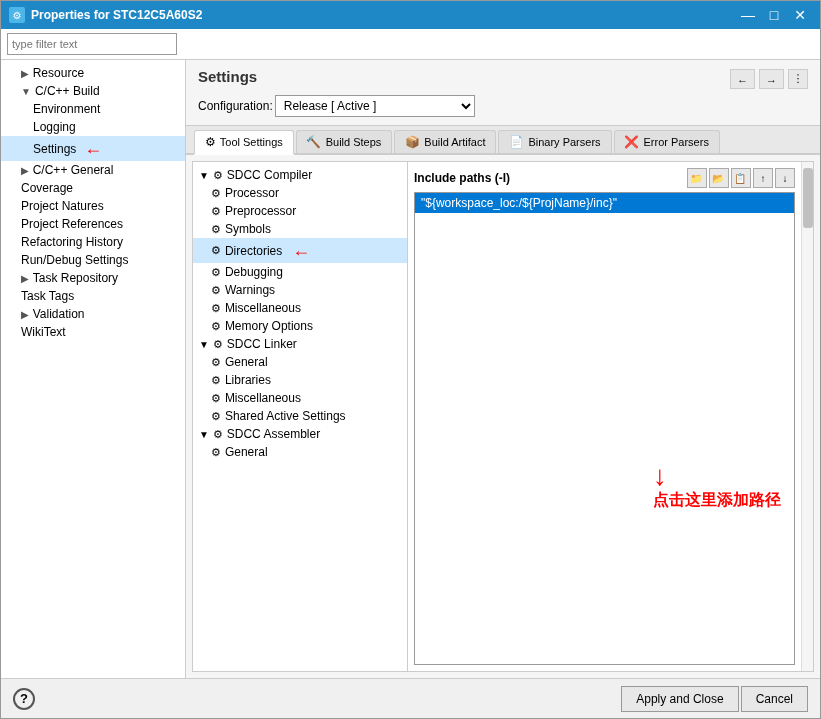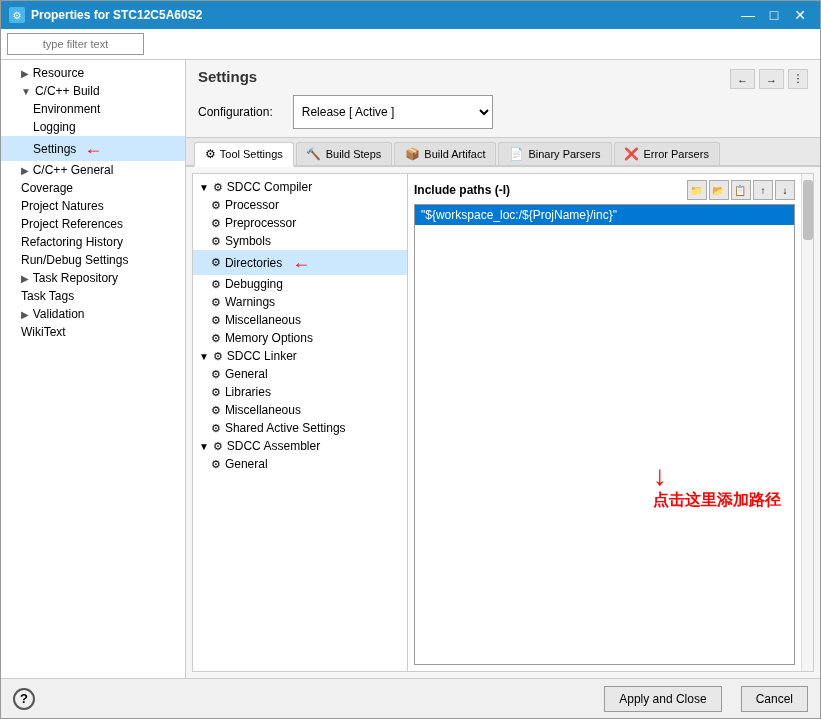--- a/index.html
+++ b/index.html
@@ -10,41 +10,41 @@
     .title-bar { background: #1e88c7; color: white; height: 28px; display: flex; align-items: center; padding: 0 8px; justify-content: space-between; flex-shrink: 0; }
     .title-bar-left { display: flex; align-items: center; gap: 6px; }
     .title-bar-icon { width: 16px; height: 16px; background: #4db6e8; border-radius: 2px; display: flex; align-items: center; justify-content: center; font-size: 10px; color: white; }
     .title-bar-title { font-size: 12px; font-weight: 600; }
     .title-bar-controls { display: flex; gap: 2px; }
     .title-btn { width: 24px; height: 20px; background: transparent; border: none; color: white; cursor: pointer; font-size: 14px; display: flex; align-items: center; justify-content: center; }
 
     .window-content { display: flex; flex-direction: column; flex: 1; overflow: hidden; }
 
     .top-filter { background: white; border-bottom: 1px solid #ccc; padding: 4px 6px; flex-shrink: 0; }
-    .top-filter input { width: 137px; height: 22px; border: 1px solid #999; padding: 2px 4px; font-size: 11px; color: #aaa; text-align: center; }
+    .top-filter input { width: 170px; height: 22px; border: 1px solid #999; padding: 2px 4px; font-size: 11px; color: #aaa; }
 
     .main-area { display: flex; flex: 1; overflow: hidden; }
 
     
     .sidebar { width: 185px; background: white; border-right: 1px solid #ccc; overflow-y: auto; padding: 4px 0; flex-shrink: 0; }
     .sidebar-item { padding: 2px 8px; cursor: pointer; display: flex; align-items: center; gap: 4px; white-space: nowrap; }
     .sidebar-item.selected { background: #cce8ff; }
     .sidebar-item.indent1 { padding-left: 20px; }
     .sidebar-item.indent2 { padding-left: 32px; }
     .expand-arrow { font-size: 10px; color: #555; }
 
     
     .right-panel { flex: 1; display: flex; flex-direction: column; overflow: hidden; background: #f5f5f5; }
 
     .settings-header { padding: 8px 12px; background: #f5f5f5; border-bottom: 1px solid #ccc; }
     .settings-title { font-size: 15px; font-weight: bold; color: #333; margin-bottom: 4px; }
 
-    .config-row { display: flex; align-items: center; gap: 20px; margin-top: 6px; }
+    .config-row { display: flex; align-items: center; gap: 2px; margin-top: 6px; }
     .config-label { font-size: 12px; }
-    .config-select { height: 34px; border: 1px solid #999; background: white; padding: 1px 4px; font-size: 12px; min-width: 200px; }
+    .config-select { height: 22px; border: 1px solid #999; background: white; padding: 1px 4px; font-size: 12px; min-width: 200px; }
     .config-btn { height: 22px; padding: 0 8px; border: 1px solid #999; background: #e8e8e8; cursor: pointer; font-size: 11px; }
 
     .tabs-bar { display: flex; background: #e8e8e8; border-bottom: 2px solid #ccc; padding-top: 4px; padding-left: 8px; gap: 2px; }
     .tab { display: flex; align-items: center; gap: 4px; padding: 4px 10px; border: 1px solid #ccc; border-bottom: none; background: #e0e0e0; cursor: pointer; font-size: 11px; border-radius: 3px 3px 0 0; }
     .tab.active { background: white; border-bottom: 2px solid white; margin-bottom: -2px; }
     .tab-icon { font-size: 12px; }
 
     .settings-body { display: flex; flex: 1; overflow: hidden; background: white; border: 1px solid #ccc; margin: 6px; }
 
     
@@ -60,21 +60,21 @@
     .include-actions { display: flex; gap: 2px; }
     .action-btn { width: 20px; height: 20px; border: 1px solid #aaa; background: #e8e8e8; cursor: pointer; font-size: 10px; display: flex; align-items: center; justify-content: center; }
     .include-list { border: 1px solid #999; flex: 1; overflow-y: auto; background: white; }
     .include-item { padding: 3px 6px; cursor: pointer; }
     .include-item.selected { background: #0078d4; color: white; }
 
     
     .footer { background: #f0f0f0; border-top: 1px solid #ccc; height: 40px; display: flex; align-items: center; justify-content: space-between; padding: 0 12px; flex-shrink: 0; }
     .footer-left { display: flex; align-items: center; gap: 4px; }
     .help-btn { width: 22px; height: 22px; border-radius: 50%; border: 2px solid #555; background: transparent; cursor: pointer; font-size: 13px; font-weight: bold; display: flex; align-items: center; justify-content: center; }
-    .footer-right { display: flex; gap: 19px; }
+    .footer-right { display: flex; gap: 2px; }
     .footer-btn { height: 26px; padding: 0 14px; border: 1px solid #999; background: #e8e8e8; cursor: pointer; font-size: 12px; }
     .footer-btn.primary { background: #e8e8e8; }
   </style>
 </head>
 <body>
 
 <div class="window">
 
   <div class="title-bar">
     <div class="title-bar-left">

